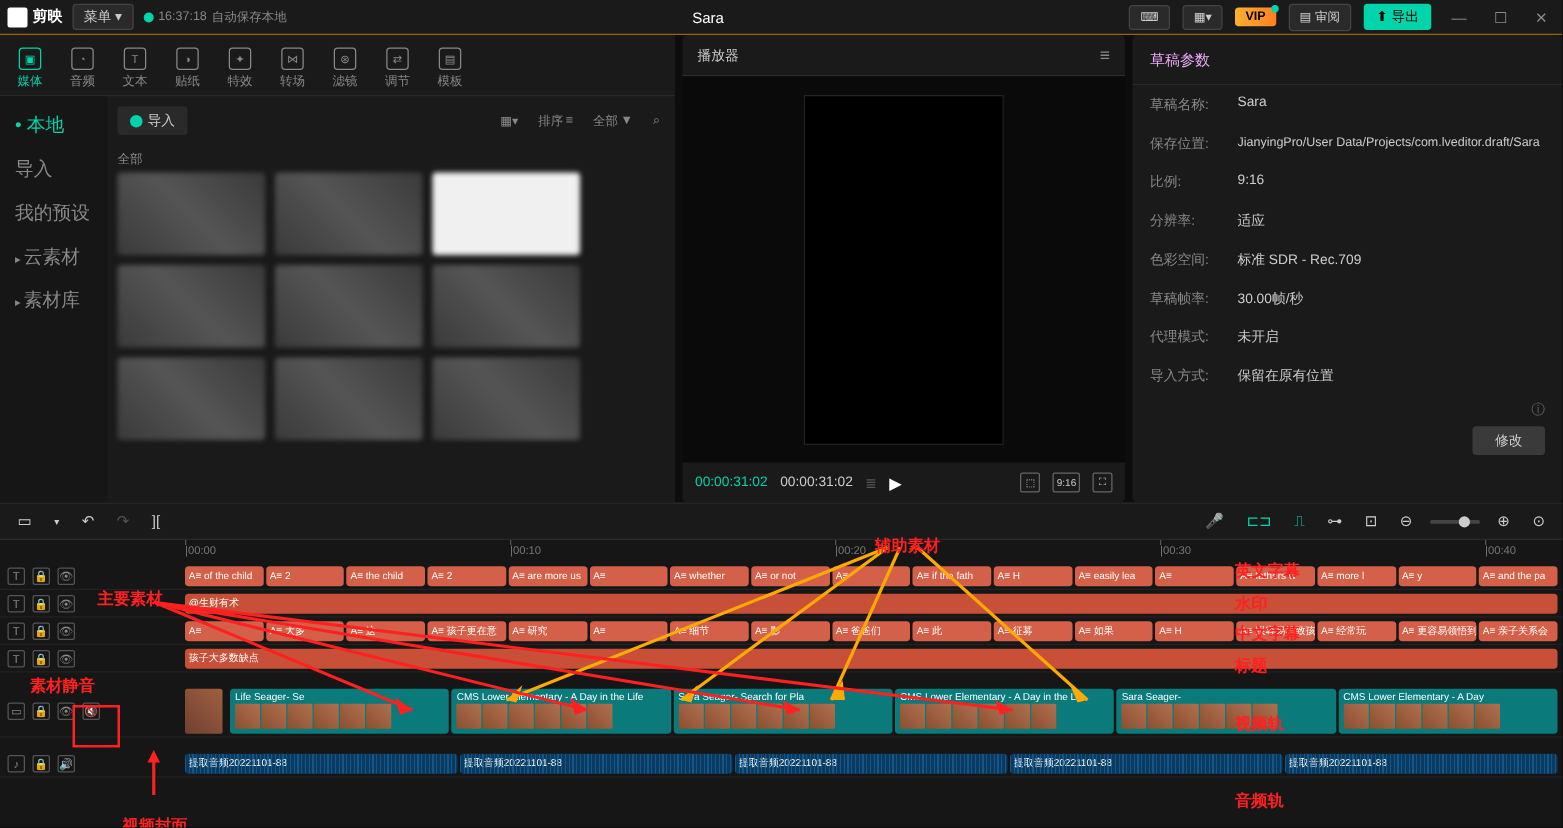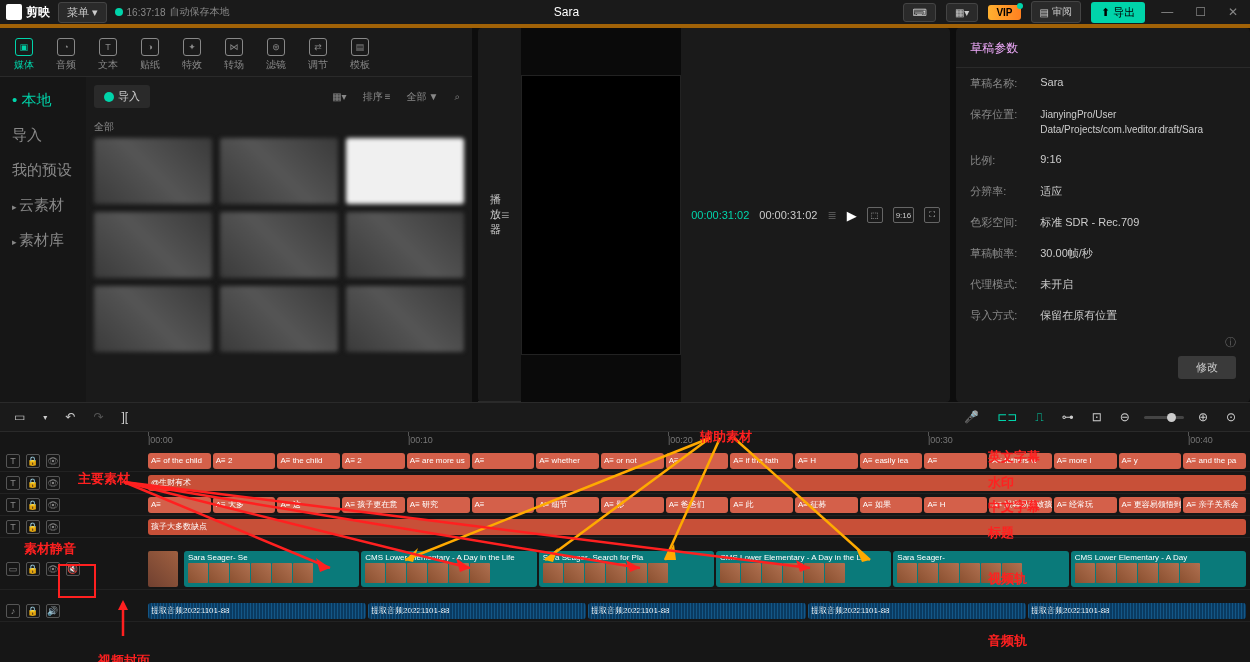--- a/index.html
+++ b/index.html
@@ -1,19 +1,19 @@
 <!DOCTYPE html>
 <html><head>
 <meta charset="utf-8">
 <style>
 * { margin: 0; padding: 0; box-sizing: border-box; font-family: -apple-system, "Segoe UI", sans-serif; }
 body { background: #0d0d0d; color: #ccc; font-size: 11px; width: 1250px; height: 662px; overflow: hidden; position: relative; }
 
 
-.titlebar { height: 28px; background: #1a1a1a; display: flex; align-items: center; padding: 0 6px; gap: 8px; border-bottom: 4px solid #a16207; }
+.titlebar { height: 28px; background: #1a1a1a; display: flex; align-items: center; padding: 0 6px; gap: 8px; border-bottom: 1px solid #a16207; }
 .logo { display: flex; align-items: center; gap: 4px; color: #fff; font-weight: bold; font-size: 12px; }
 .logo-icon { width: 16px; height: 16px; background: #fff; border-radius: 2px; display: inline-block; }
 .menu-btn { background: #2a2a2a; border: 1px solid #444; border-radius: 3px; padding: 2px 8px; color: #ccc; font-size: 11px; display: flex; align-items: center; gap: 3px; }
 .save-indicator { color: #888; font-size: 10px; display: flex; align-items: center; gap: 4px; }
 .save-dot { width: 8px; height: 8px; background: #00d4aa; border-radius: 50%; }
 .title-center { flex: 1; text-align: center; color: #fff; font-size: 12px; font-weight: 500; }
 .title-right { display: flex; align-items: center; gap: 10px; }
 .tbtn { background: #2a2a2a; border: 1px solid #444; border-radius: 3px; padding: 3px 8px; color: #ccc; font-size: 10px; display: flex; align-items: center; gap: 3px; }
 .vip { background: linear-gradient(90deg,#ffb030,#ff8020); color: #000; font-weight: bold; padding: 2px 8px; border-radius: 3px; font-size: 10px; position: relative; }
 .vip::after { content:''; position:absolute; top:-2px; right:-2px; width:6px; height:6px; background:#00d4aa; border-radius:50%; }
@@ -40,21 +40,21 @@
 .import-btn { background: #2a2a2a; padding: 4px 10px; border-radius: 3px; color: #ccc; cursor: pointer; display: flex; align-items: center; gap: 4px; }
 .import-btn::before { content:''; width:10px; height:10px; background:#00d4aa; border-radius:50%; }
 .media-toolbar-right { margin-left: auto; display: flex; gap: 8px; color: #888; font-size: 10px; }
 .tb-ctrl { display: flex; align-items: center; gap: 2px; padding: 2px 4px; }
 .all-label { color: #888; font-size: 10px; padding: 4px 0; }
 .media-grid { display: grid; grid-template-columns: repeat(3, 118px); gap: 8px; }
 .media-item { height: 66px; background: linear-gradient(45deg,#3a3a3a,#555,#3a3a3a); border-radius: 3px; position: relative; filter: blur(2px); }
 .media-grid .media-item:nth-child(3) { background: #f0f0f0; }
 
 
-.player-panel { flex: 1; background: #1a1a1a; margin: 0 6px; border-radius: 4px; display: flex; }
+.player-panel { flex: 1; background: #1a1a1a; margin: 0 6px; border-radius: 4px; display: flex; flex-direction: column; }
 .player-header { display: flex; align-items: center; justify-content: space-between; padding: 8px 12px; border-bottom: 1px solid #2a2a2a; font-size: 11px; }
 .hamburger { color:#888; font-size:14px; }
 .player-viewport { flex: 1; display: flex; align-items: center; justify-content: center; background: #0a0a0a; }
 .video-frame { width: 160px; height: 280px; background: #000; border: 1px solid #222; }
 .player-controls { display: flex; align-items: center; padding: 8px 10px; gap: 10px; font-size: 11px; }
 .time-current { color: #00d4aa; }
 .pc-right { margin-left: auto; display: flex; gap: 10px; color: #ccc; align-items: center; }
 .pc-icon { width:16px; height:16px; display:inline-flex; align-items:center; justify-content:center; border:1px solid #666; border-radius:2px; font-size:8px; }
 
 
@@ -384,21 +384,21 @@
       <div class="track tall">
         <div class="track-head">
           <span class="ico">▭</span>
           <span class="ico">🔒</span>
           <span class="ico">👁</span>
           <span class="ico">🔇</span>
         </div>
         <div class="track-content">
           <div style="width: 30px; height: 36px; background: linear-gradient(45deg, rgb(112, 64, 48), rgb(160, 96, 64)); border-radius: 2px; margin-right: 4px;"></div>
           <div class="clip teal" style="flex: 1 1 0%;">
-            <div class="clip-title">Sara Seager- Se</div>
+            <div class="clip-title">Life Seager- Se</div>
             <div class="thumbs">
               <div class="thumb"></div>
               <div class="thumb"></div>
               <div class="thumb"></div>
               <div class="thumb"></div>
               <div class="thumb"></div>
               <div class="thumb"></div>
             </div>
           </div>
           <div class="clip teal" style="flex: 1 1 0%;">

